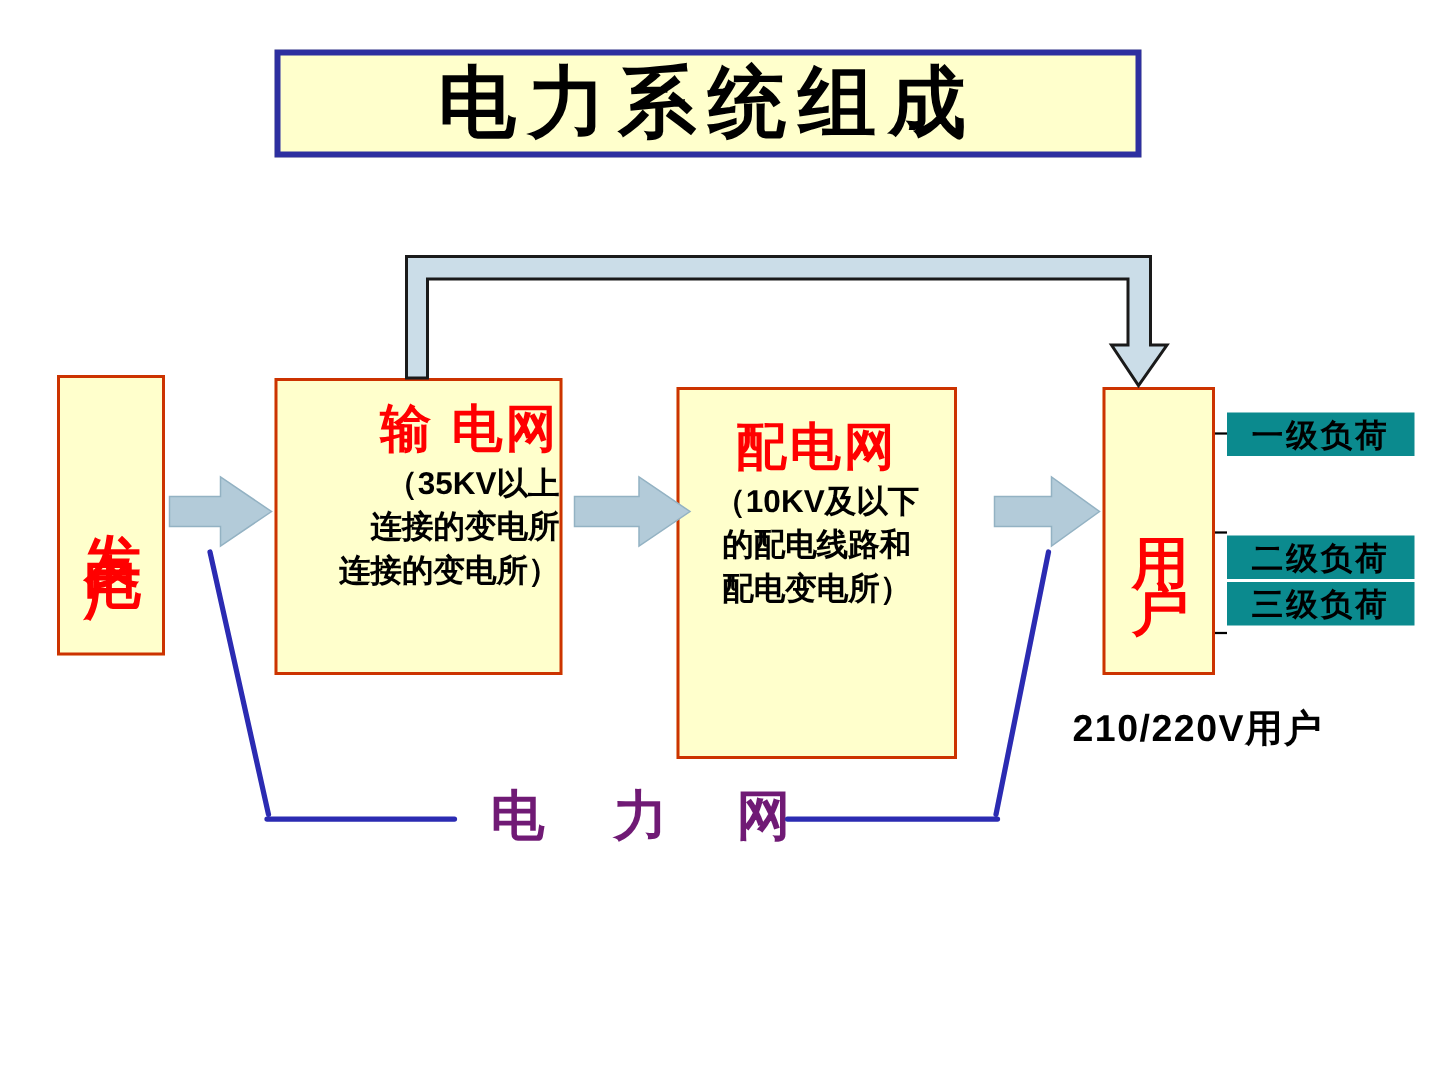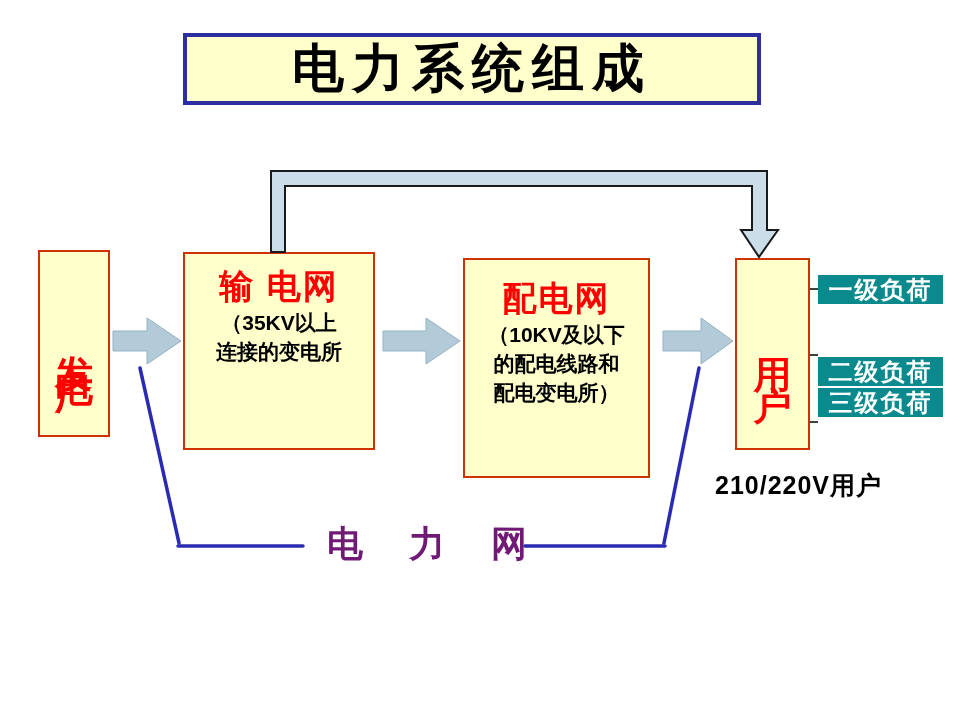--- a/index.html
+++ b/index.html
@@ -22,29 +22,29 @@
     box-sizing:border-box;
   }
   .node-center { display:flex; align-items:center; justify-content:center; }
   .vlabel {
     writing-mode:vertical-rl; text-orientation:upright;
     color:#FF0000; font-weight:bold; font-size:38px; letter-spacing:12px; line-height:1;
   }
   #power-plant { left:25px;  top:250px; width:72px;  height:187px; }
   #users       { left:722px; top:258px; width:75px;  height:192px; }
   #users .vlabel { letter-spacing:26px; }
-  #transmission { left:170px; top:252px; width:192px; height:198px; text-align:center; padding-top:10px; }
-  #distribution { left:450px; top:258px; width:187px; height:220px; text-align:center; padding-top:16px; }
+  #transmission { left:170px; top:252px; width:192px; height:198px; text-align:right; padding-top:10px; }
+  #distribution { left:438px; top:258px; width:187px; height:248px; text-align:center; padding-top:16px; }
   .node-title { color:#FF0000; font-weight:bold; font-size:34px; letter-spacing:2px; line-height:44px; }
   .node-desc  { color:#000000; font-weight:bold; font-size:21px; line-height:29px; }
   
   .load {
     position:absolute; left:805px; width:125px; height:29px; background:#0B8A8E;
     display:flex; align-items:center; justify-content:center;
-    color:#ffffff; font-weight:bold; font-size:24px; letter-spacing:2px;
+    color:#000000; font-weight:bold; font-size:21px; letter-spacing:2px;
   }
   #load-1 { top:275px; }
   #load-2 { top:357px; }
   #load-3 { top:388px; }
   
   .users-caption {
     position:absolute; left:702px; top:469px; color:#000000;
     font-weight:bold; font-size:25px; letter-spacing:1px;
   }
   .network-label {
@@ -67,20 +67,21 @@
   </div>
 
   <div class="node node-center" id="power-plant">
     <span class="vlabel">发电厂</span>
   </div>
 
   <div class="node" id="transmission">
     <div class="node-title">输 电网</div>
     <div class="node-desc">（35KV以上</div>
     <div class="node-desc">连接的变电所</div>
+    <div class="node-desc">连接的变电所）</div>
   </div>
 
   <div class="node" id="distribution">
     <div class="node-title">配电网</div>
     <div class="node-desc">（10KV及以下</div>
     <div class="node-desc">的配电线路和</div>
     <div class="node-desc">配电变电所）</div>
   </div>
 
   <div class="node node-center" id="users">

